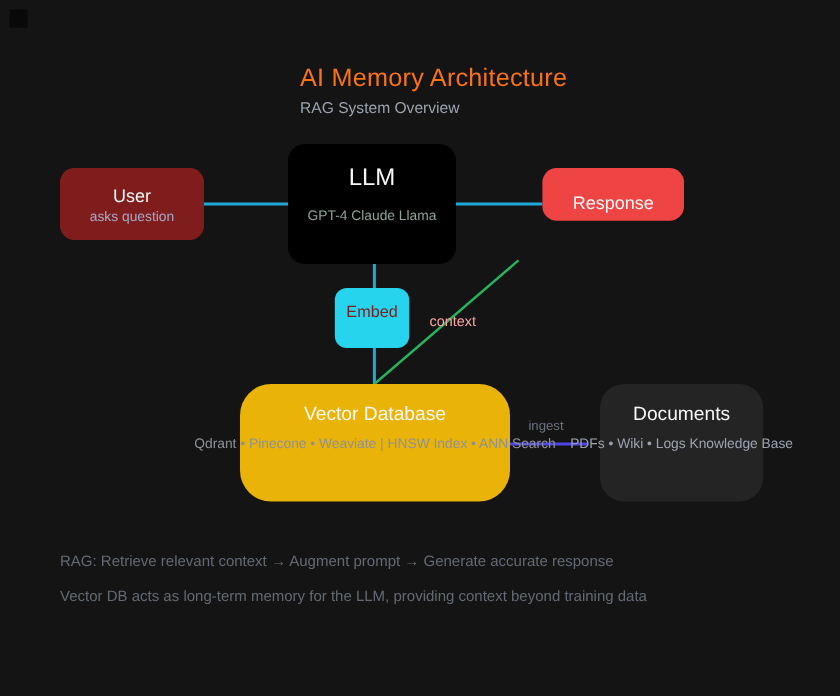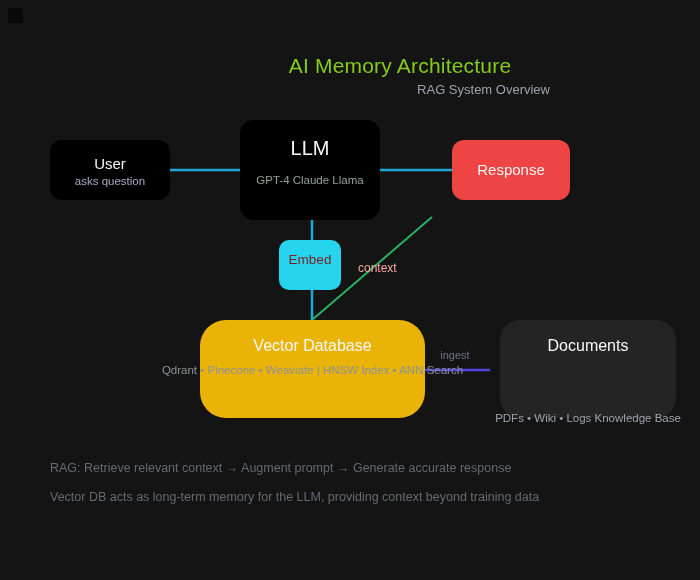--- a/index.html
+++ b/index.html
@@ -10,26 +10,26 @@
     overflow: hidden;
     font-family: "Liberation Sans", "DejaVu Sans", sans-serif;
     background: #141414;
   }
   .corner-square {
     position: absolute; left: 8px; top: 8px;
     width: 15px; height: 15px; background: #090909;
   }
   .diagram-title {
     position: absolute; left: 250px; top: 54px; width: 300px;
-    text-align: center; color: #84cc16; font-size: 21px; font-weight: 500;
+    text-align: left; color: #f97316; font-size: 21px; font-weight: 500;
     letter-spacing: 0.2px; white-space: nowrap;
   }
   .diagram-subtitle {
     position: absolute; left: 250px; top: 82px; width: 300px;
-    text-align: right; color: #9ca3af; font-size: 13px; white-space: nowrap;
+    text-align: left; color: #9ca3af; font-size: 13px; white-space: nowrap;
   }
   svg.edges {
     position: absolute; left: 0; top: 0; width: 700px; height: 580px;
     pointer-events: none;
   }
   .node {
     position: absolute; box-sizing: border-box; text-align: center;
   }
   .node-label {
     color: #f7f7f7; font-size: 15px; font-weight: 400; white-space: nowrap;
@@ -42,44 +42,44 @@
     padding-top: 15px;
   }
   .node-user .node-sublabel { color: #a6aac6; margin-top: 3px; }
   .node-llm {
     left: 240px; top: 120px; width: 140px; height: 100px; border-radius: 14px;
     padding-top: 17px;
   }
   .node-llm .node-label { font-size: 20px; }
   .node-llm .node-sublabel { color: #8fa397; margin-top: 14px; }
   .node-response {
-    left: 452px; top: 140px; width: 118px; height: 60px; border-radius: 12px;
+    left: 452px; top: 140px; width: 118px; height: 44px; border-radius: 12px;
     line-height: 60px;
   }
   .node-response .node-label { line-height: 60px; }
   .node-embed {
     left: 279px; top: 240px; width: 62px; height: 50px; border-radius: 10px;
   }
   .node-embed .node-label { font-size: 13.5px; line-height: 40px; color: #7f1d1d; }
   .node-vdb {
     left: 200px; top: 320px; width: 225px; height: 98px; border-radius: 26px;
     padding-top: 17px;
   }
   .node-vdb .node-label { font-size: 16px; }
   .node-docs {
-    left: 500px; top: 320px; width: 176px; height: 98px; border-radius: 20px;
+    left: 500px; top: 320px; width: 136px; height: 98px; border-radius: 20px;
     padding-top: 17px;
   }
   .node-docs .node-label { font-size: 16px; }
   .overflow-sub {
     position: absolute; left: 50%; top: 44px; transform: translateX(-50%);
     white-space: nowrap;
   }
   .node-vdb .overflow-sub { color: #8d9197; }
-  .node-docs .overflow-sub { color: #9ca3af; margin-top: 48px; }
+  .node-docs .overflow-sub { color: #9ca3af; }
   .edge-label {
     position: absolute; font-size: 12px; white-space: nowrap;
   }
   .label-context { left: 358px; top: 261px; color: #27a45a; }
   .label-ingest { left: 437px; top: 349px; width: 36px; text-align: center;
     color: #6b7280; font-size: 11px; }
   .note {
     position: absolute; left: 50px; color: #646a73; font-size: 12.5px;
     white-space: nowrap;
   }
@@ -97,21 +97,21 @@
   <div class="diagram-subtitle">RAG System Overview</div>
 
   <svg class="edges" viewBox="0 0 700 580">
     <line x1="170" y1="170" x2="240" y2="170" stroke-width="2.5" style="stroke: rgb(31, 169, 214);"></line>
     <line x1="380" y1="170" x2="452" y2="170" stroke-width="2.5" style="stroke: rgb(31, 169, 214);"></line>
     <line x1="312" y1="220" x2="312" y2="320" stroke-width="2.5" style="stroke: rgb(31, 169, 214);"></line>
     <line x1="312" y1="320" x2="432" y2="217" stroke-width="2" style="stroke: rgb(39, 179, 95);"></line>
     <line x1="423" y1="370" x2="490" y2="370" stroke-width="2.5" style="stroke: rgb(79, 70, 229);"></line>
   </svg>
 
-  <div class="node node-user" style="background-color: #000000;">
+  <div class="node node-user" style="background-color: #7f1d1d;">
     <div class="node-label">User</div>
     <div class="node-sublabel">asks question</div>
   </div>
 
   <div class="node node-llm" style="background-color: #000000;">
     <div class="node-label">LLM</div>
     <div class="node-sublabel">GPT-4 Claude Llama</div>
   </div>
 
   <div class="node node-response" style="background-color: rgb(239, 68, 68);">

